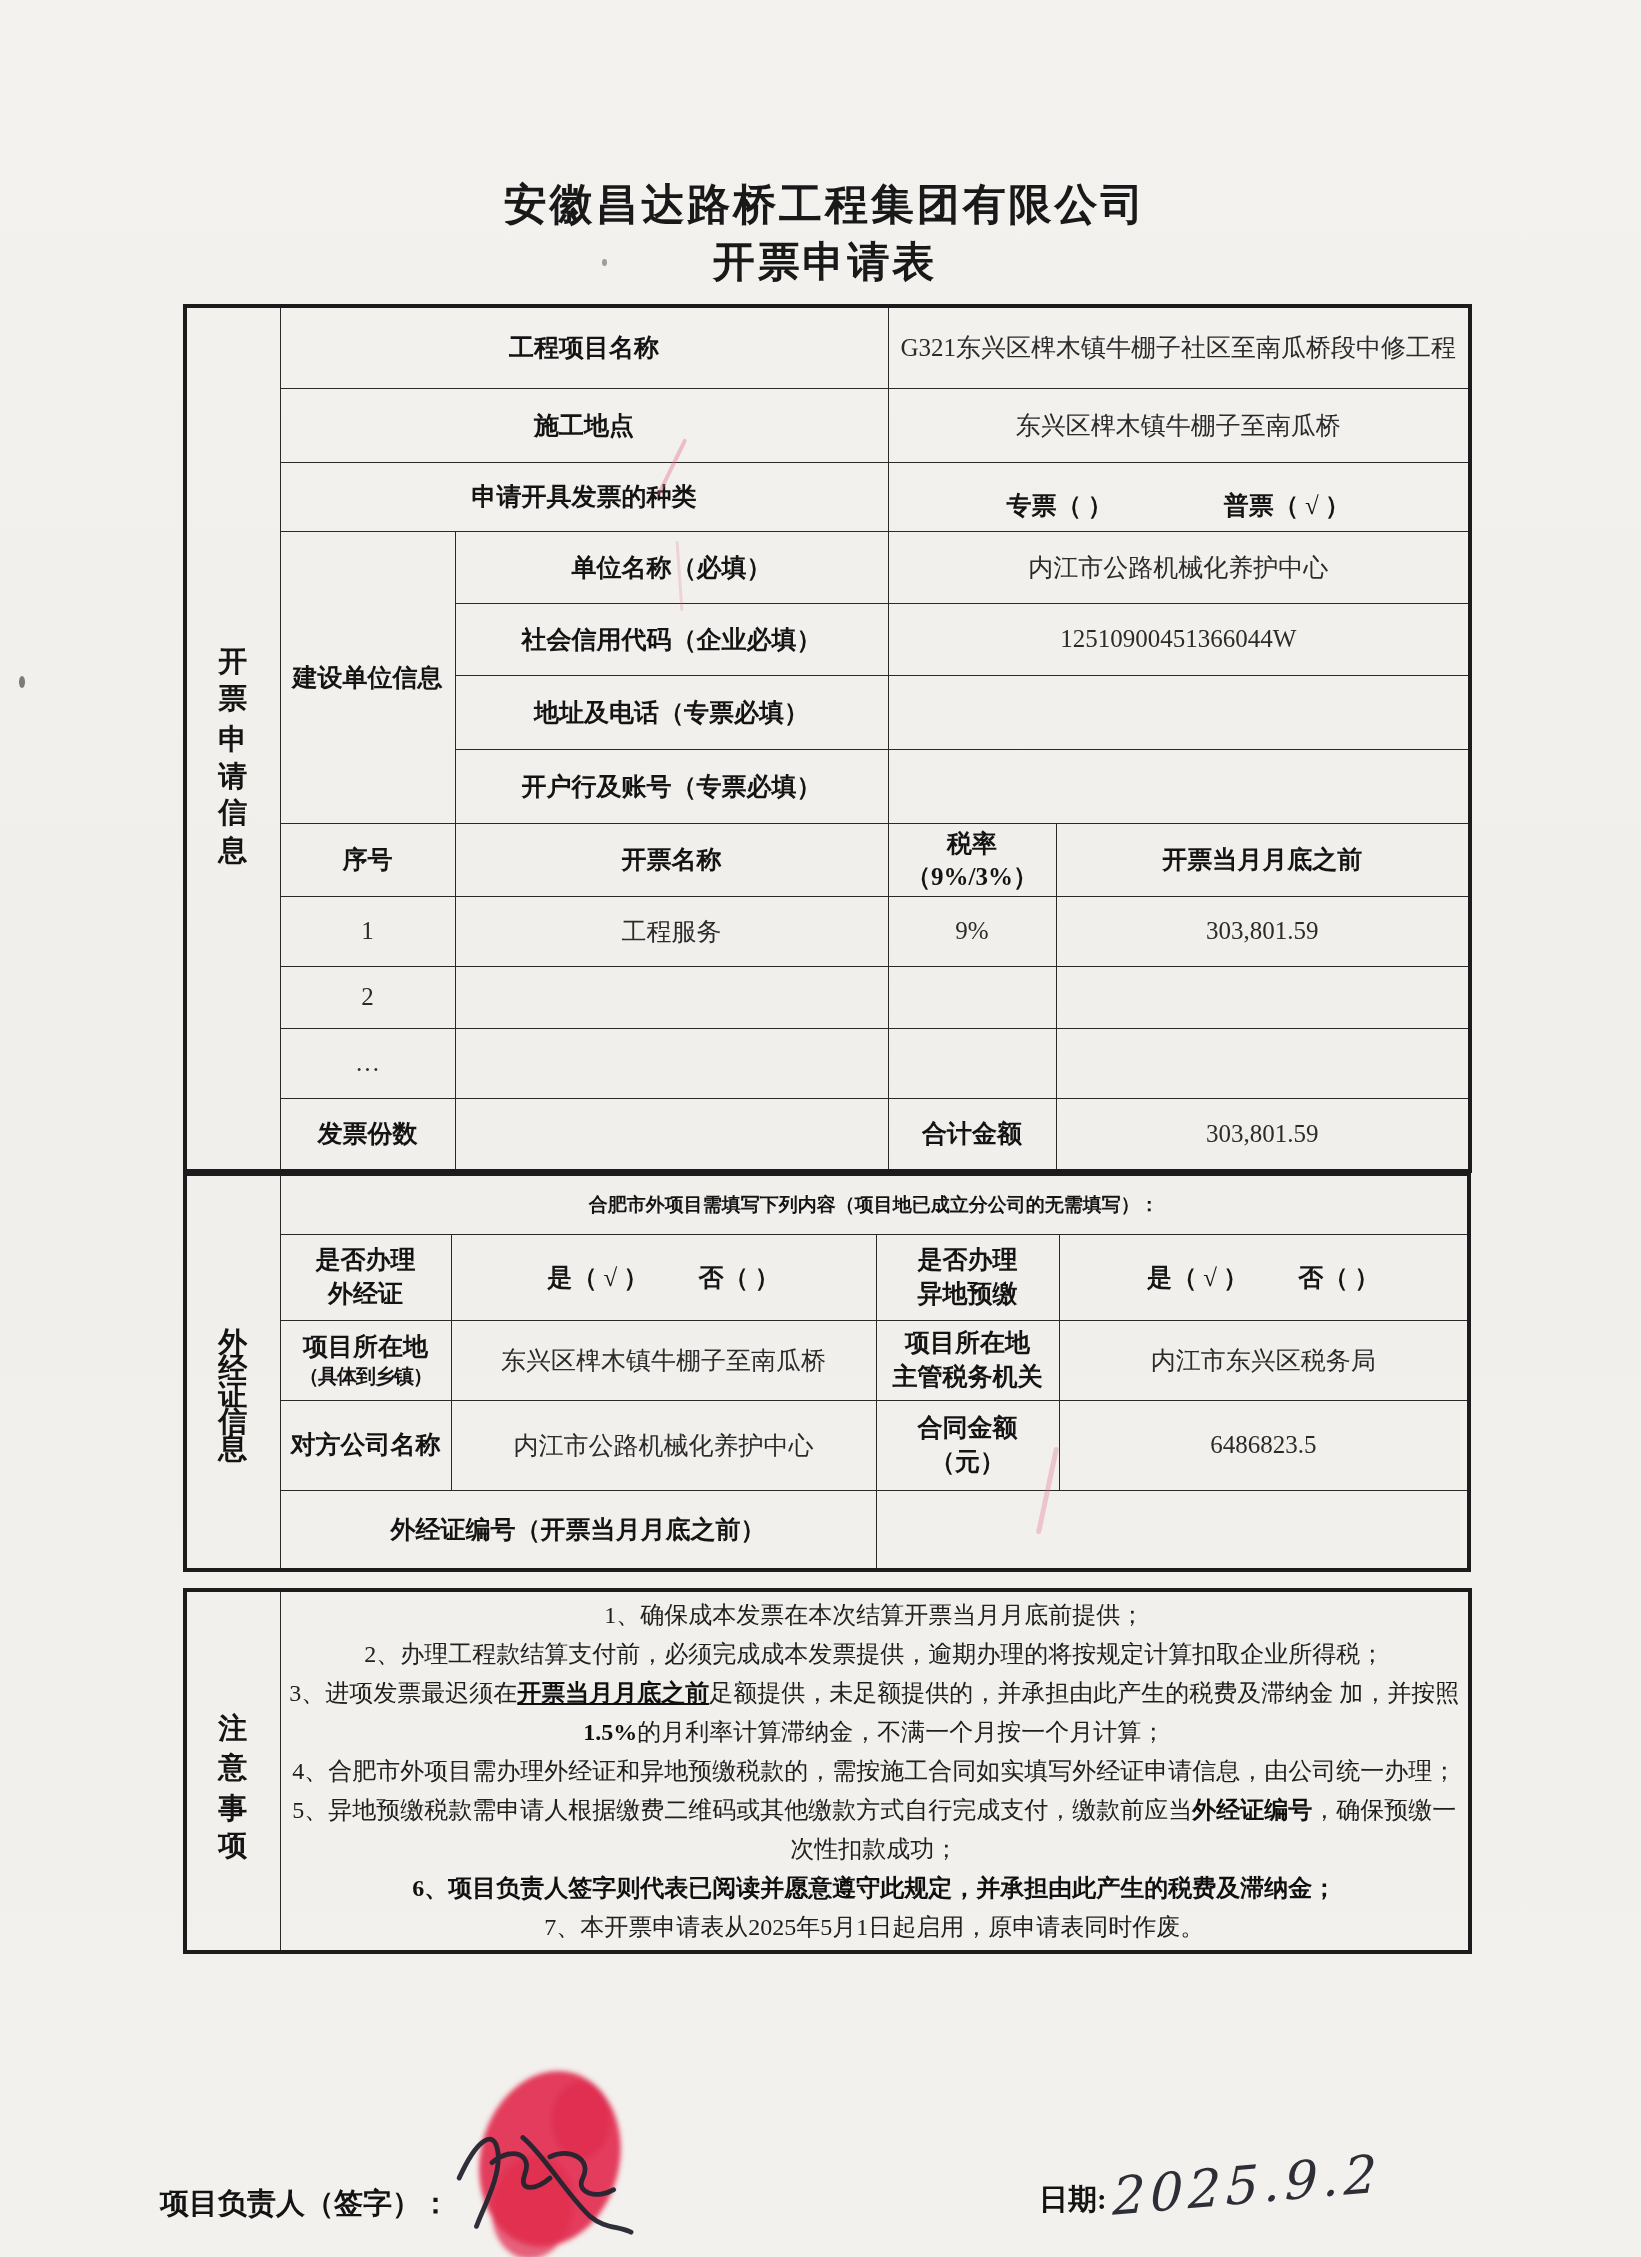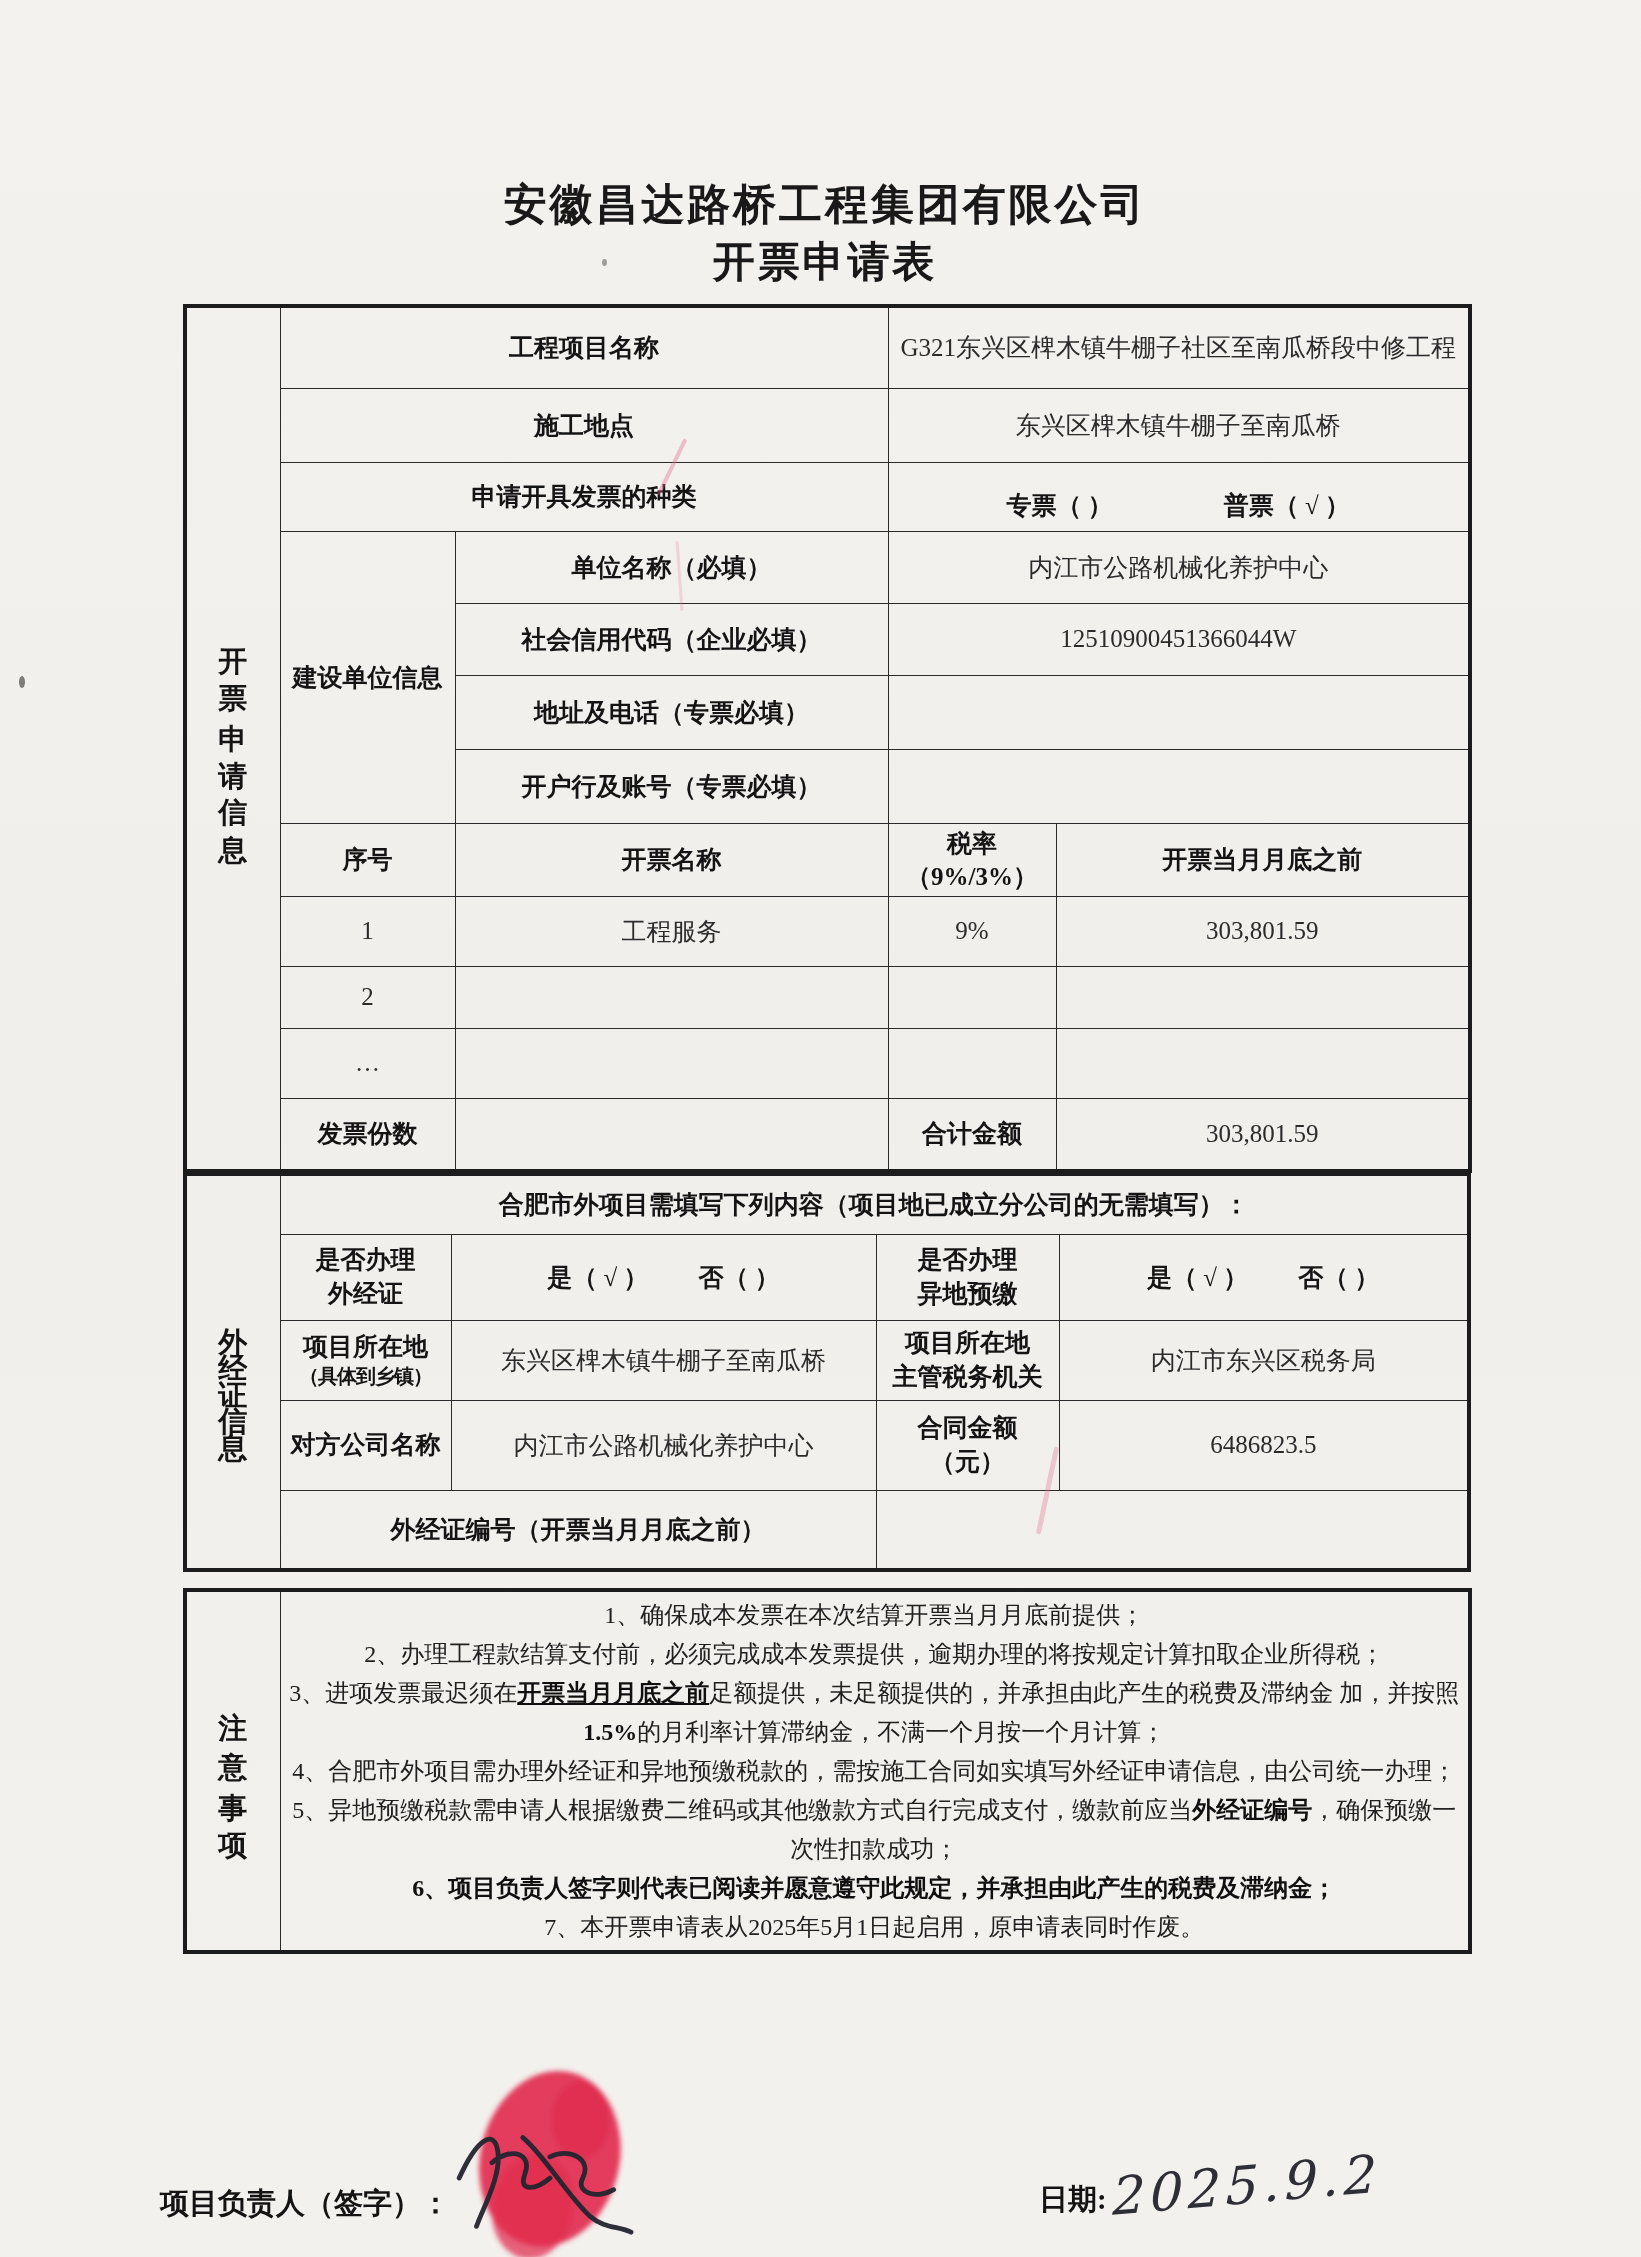--- a/index.html
+++ b/index.html
@@ -36,21 +36,21 @@
   .side{background:transparent;}
   .vlabel{
     writing-mode:vertical-lr;text-orientation:upright;
     font-weight:700;color:#141414;font-size:29px;
     margin:0 auto;display:inline-block;
   }
   .vl-apply{letter-spacing:37px;}
   .vl-waijing{letter-spacing:26px;}
   .vl-notes{letter-spacing:41px;}
   .wj-header{
-    text-align:left;padding-left:11.6px;font-weight:700;font-size:25px;color:#141414;
+    text-align:left;padding-left:11.6px;font-weight:700;font-size:19px;color:#141414;
     border-bottom:3.9px dotted #1f1f1f;
   }
   .notes-cell{
     text-align:left;vertical-align:top;
     padding:17.4px 15.4px 7.7px 13.5px;font-size:24px;line-height:39px;color:#202020;
   }
   .note-line span.b{font-weight:700;color:#101010;}
   .note-line span.u{text-decoration:underline;}
   .mailing{
     text-align:left;vertical-align:top;padding:7.7px 0 0 13.5px;

